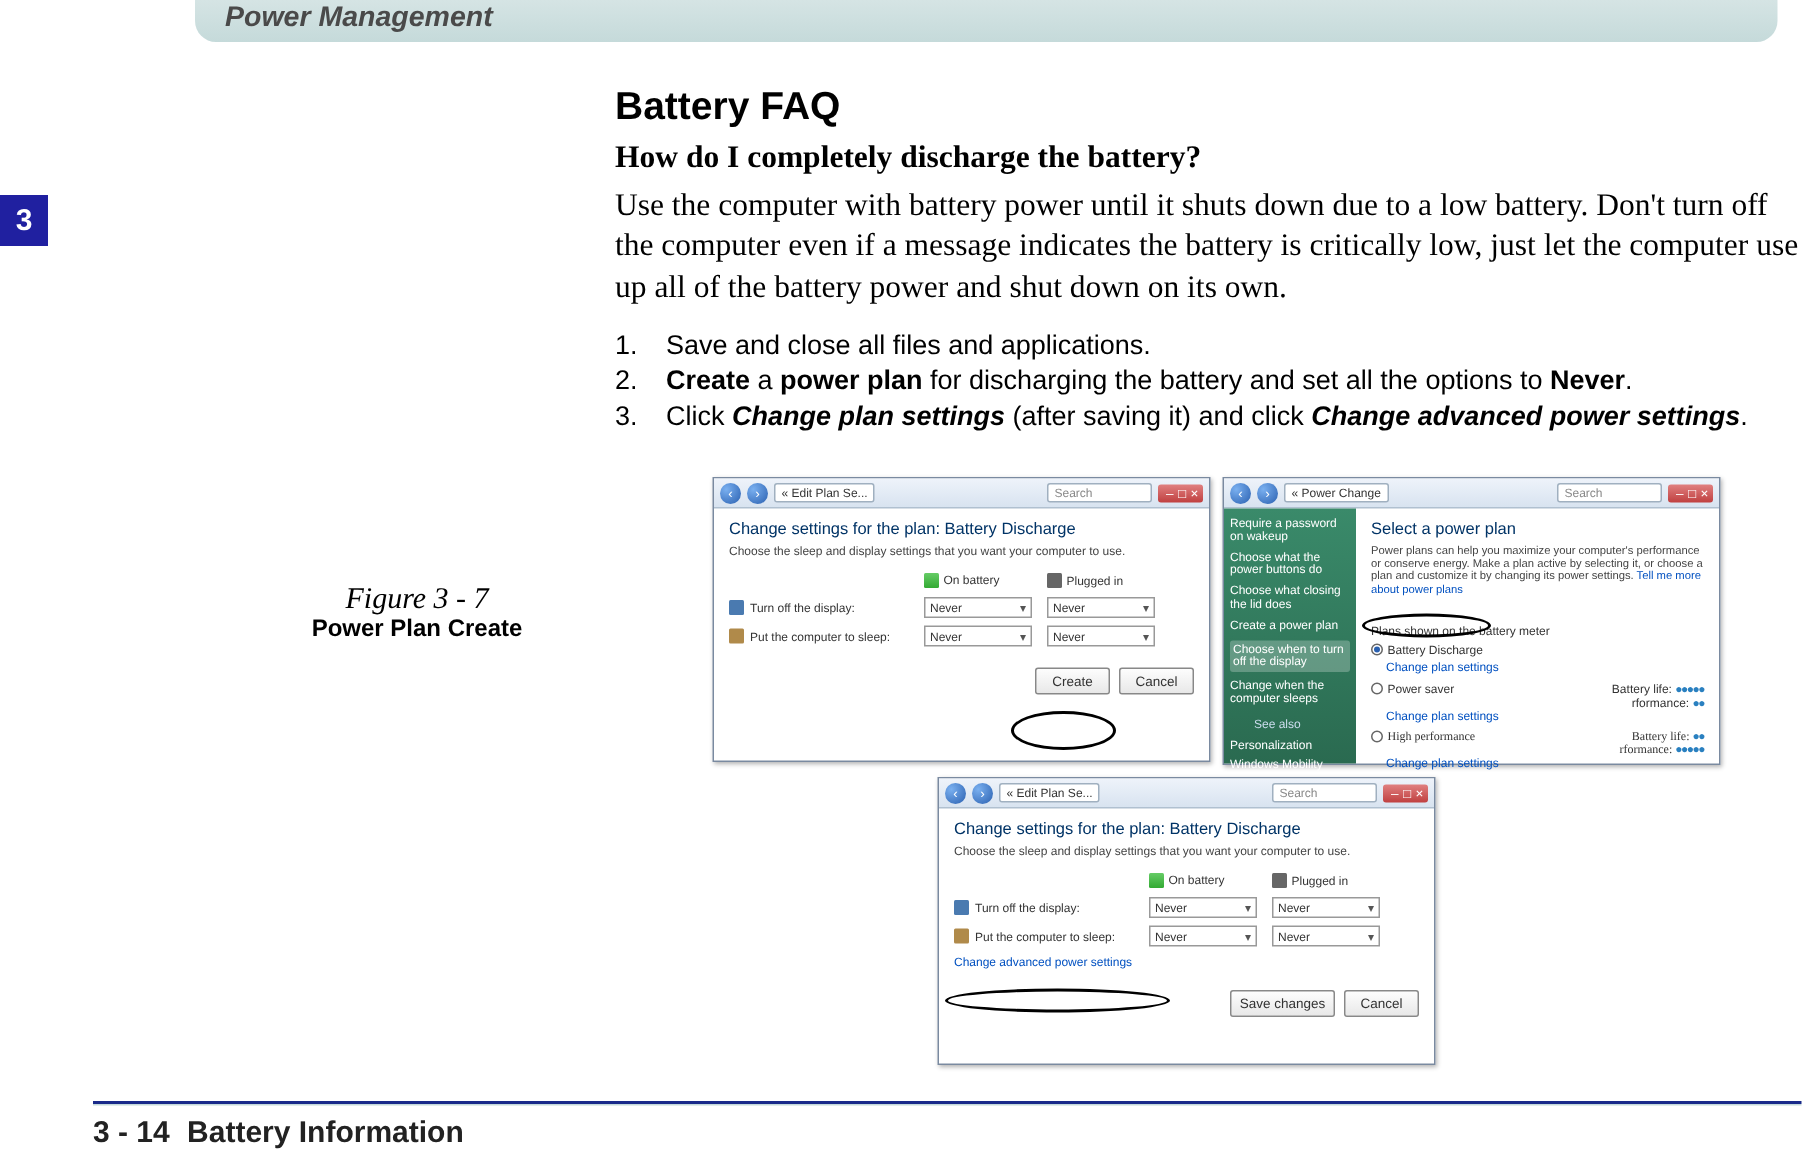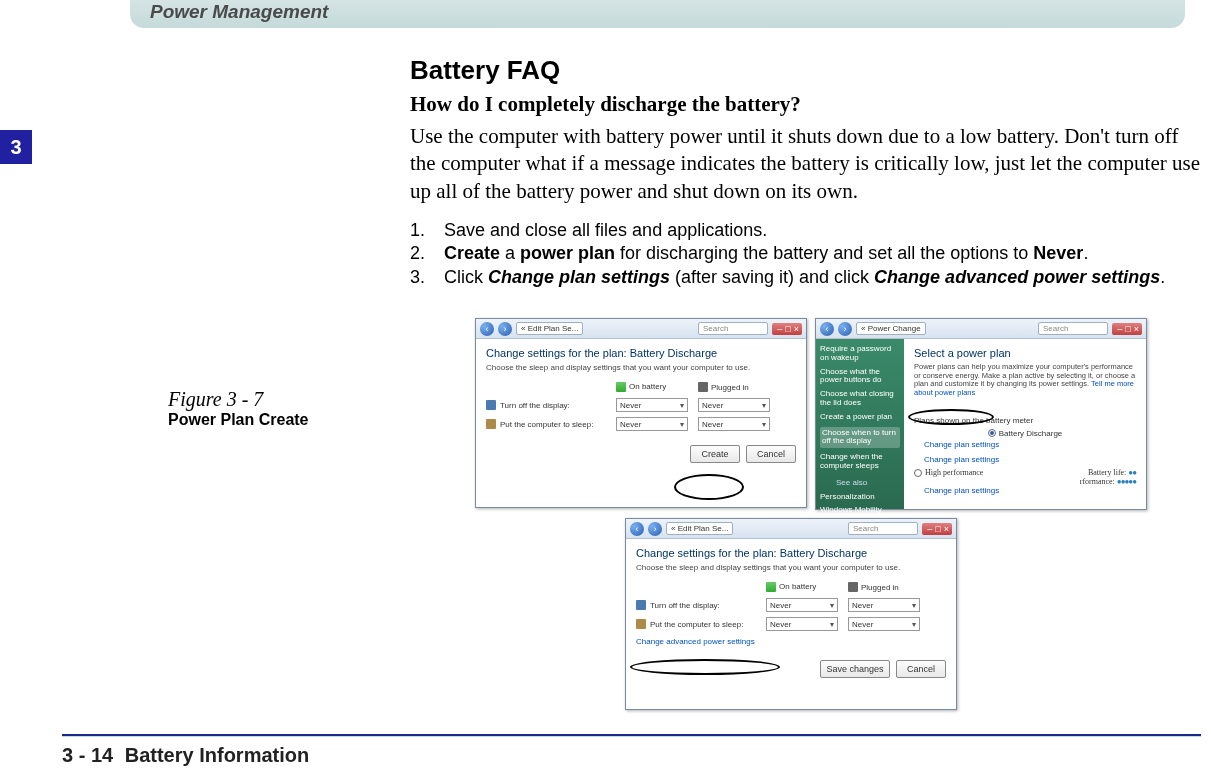--- a/index.html
+++ b/index.html
@@ -74,20 +74,21 @@
     display: flex;
     margin-bottom: 1px;
   }
   .ol .num { width: 34px; flex-shrink:0; }
   .ol .txt { flex: 1; }
   .figure-caption {
     position: absolute;
     left: 168px;
     top: 388px;
     width: 220px;
+    text-align: center;
   }
   .figure-caption .fig-num {
     font-family: 'Times New Roman', Times, serif;
     font-style: italic;
     font-size: 20px;
   }
   .figure-caption .fig-title {
     font-family: Arial, sans-serif;
     font-weight: bold;
     font-size: 16px;
@@ -187,21 +188,21 @@
 </head>
 <body>
 
 <div class="header-bar">Power Management</div>
 
 <div class="chapter-tab">3</div>
 
 <div class="content">
   <div class="h1">Battery FAQ</div>
   <div class="h2">How do I completely discharge the battery?</div>
-  <div class="body-text">Use the computer with battery power until it shuts down due to a low battery. Don't turn off the computer what if a message indicates the battery is critically low, just let the computer use up all of the battery power and shut down on its own.</div>
+  <div class="body-text">Use the computer with battery power until it shuts down due to a low battery. Don't turn off the computer even if a message indicates the battery is critically low, just let the computer use up all of the battery power and shut down on its own.</div>
 
   <div class="ol">
     <div class="li">
       <span class="num">1.</span>
       <span class="txt">Save and close all files and applications.</span>
     </div>
     <div class="li">
       <span class="num">2.</span>
       <span class="txt">
         <b>Create</b><span> a </span><b>power plan</b><span> for discharging the battery and set all the options to </span><b>Never</b><span>.</span>
@@ -298,27 +299,31 @@
       <div>Personalization</div>
       <div>Windows Mobility Center</div>
     </div>
     <div class="win-main" style="left:88px;right:0;">
       <div class="plan-heading">Select a power plan</div>
       <div style="font-size:7.5px;color:#444;line-height:1.15;margin-bottom:18px;">
         <span>Power plans can help you maximize your computer's performance or conserve energy. Make a plan active by selecting it, or choose a plan and customize it by changing its power settings.</span> <span class="link">Tell me more about power plans</span>
       </div>
       <div style="font-size:8px;color:#333;margin:6px 0 4px;">Plans shown on the battery meter</div>
 
-      <div style="font-size:8px;margin-bottom:2px;text-align:center;">
+      <div style="font-size:8px;margin-bottom:2px;">
         <span class="radio on"></span><span>Battery Discharge</span>
       </div>
       <div style="font-size:8px;margin-left:10px;margin-bottom:6px;">
         <span class="link">Change plan settings</span>
       </div>
 
+      <div style="display:flex;justify-content:space-between;font-size:8px;">
+        <span><span class="radio"></span><span>Power saver</span></span>
+        <span style="text-align:right;"><span>Battery life:</span> <span class="dots">●●●●●</span><br><span>rformance:</span> <span class="dots">●●</span></span>
+      </div>
       <div style="font-size:8px;margin-left:10px;margin-bottom:4px;" class="link">Change plan settings</div>
 
       <div style="display:flex;justify-content:space-between;font-size:8px;font-family:Liberation Serif, serif;">
         <span><span class="radio"></span><span>High performance</span></span>
         <span style="text-align:right;"><span>Battery life:</span> <span class="dots">●●</span><br><span>rformance:</span> <span class="dots">●●●●●</span></span>
       </div>
       <div style="font-size:8px;margin-left:10px;" class="link">Change plan settings</div>
     </div>
     <div class="oval" style="left:92px; top:90px; width:86px; height:16px;"></div>
   </div>

